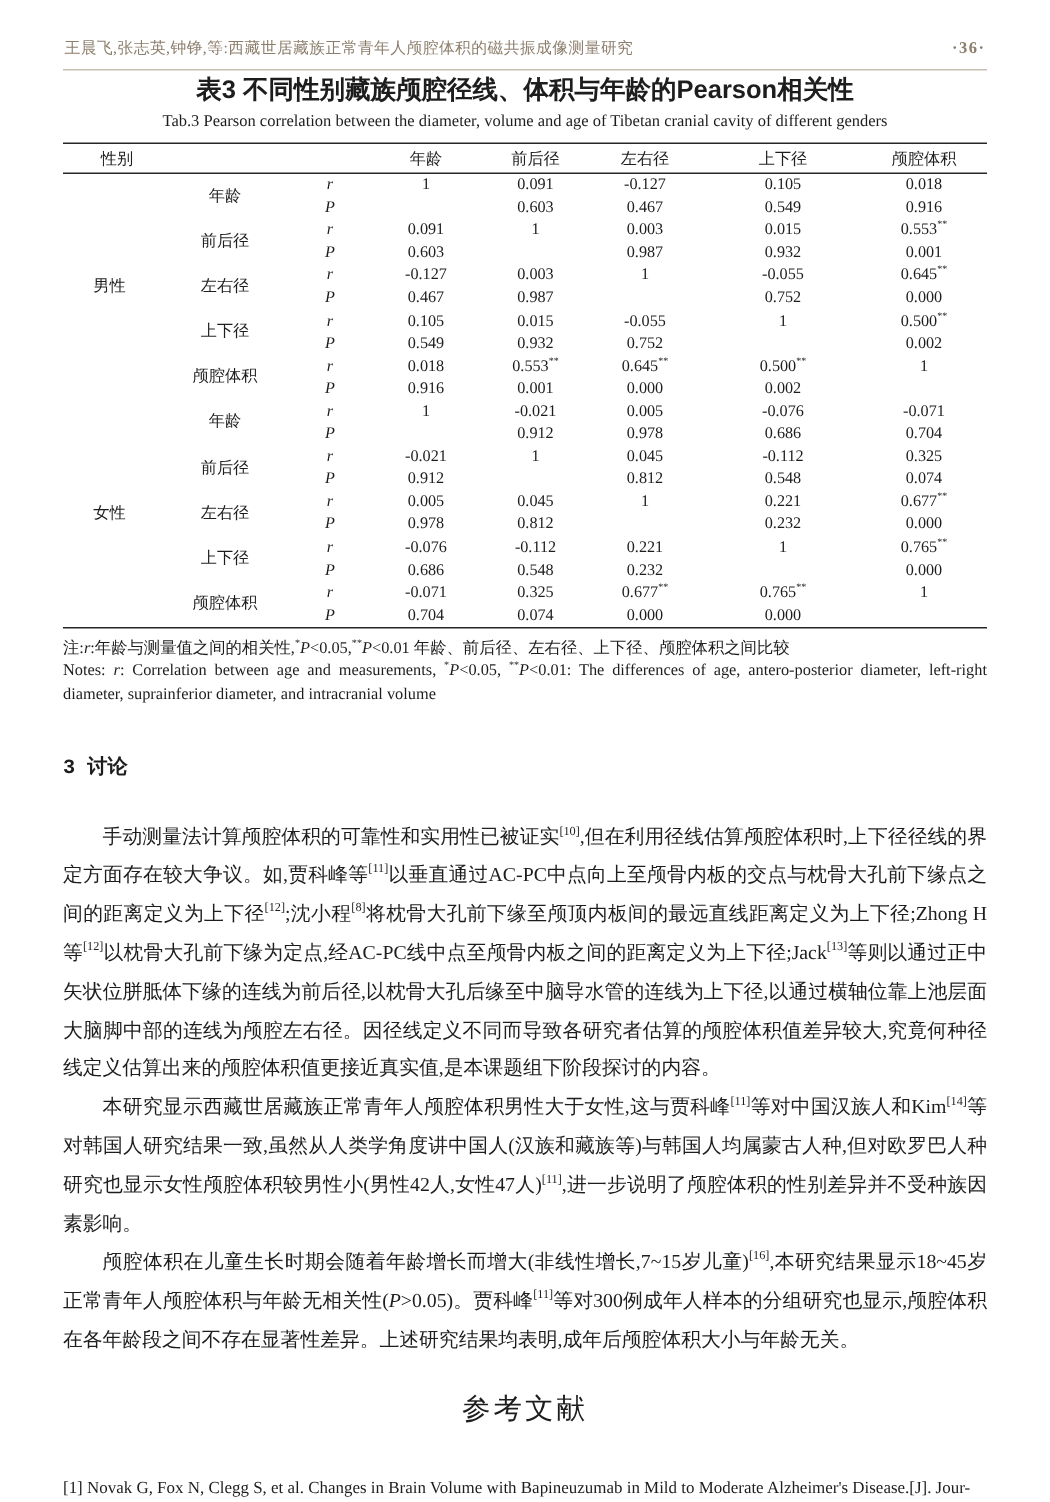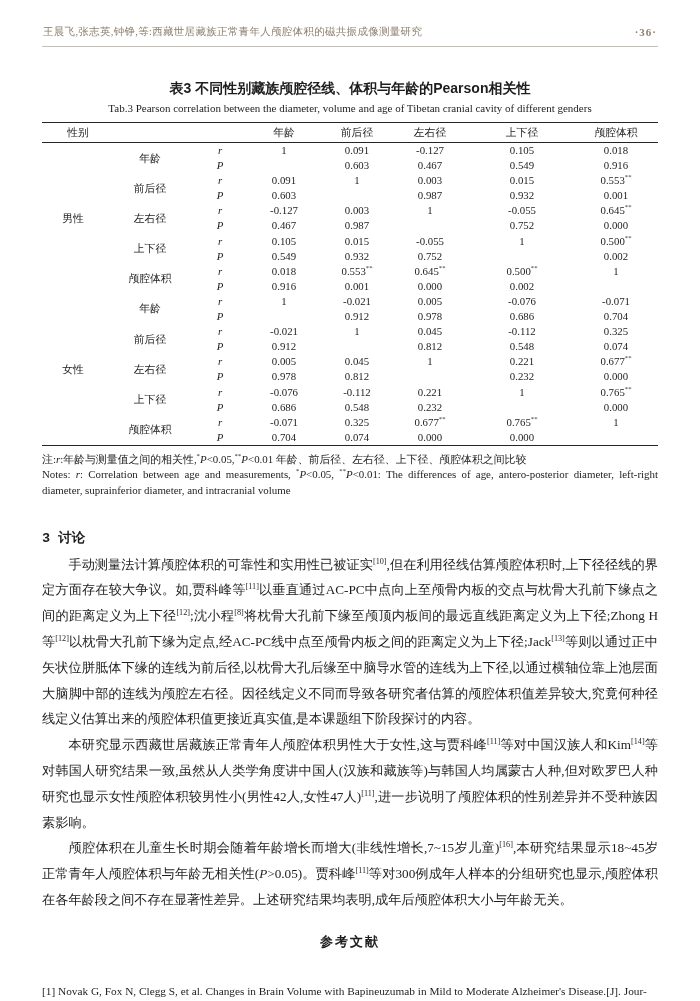--- a/index.html
+++ b/index.html
@@ -1,33 +1,33 @@
 <!DOCTYPE html>
 <html style="--head-color: #8c7e6c; --rule-color: #c7bfb2;"><head>
 <meta charset="utf-8">
 <style>
   html,body{margin:0;padding:0}
   body{width:700px;height:1001px;background:#fdfdfb;font-family:"Liberation Serif","DejaVu Serif",serif;color:#1d1d1d}
   .page{width:700px;height:1001px;overflow:hidden;background:#fff;padding:25px 42px 0 42px;box-sizing:border-box;position:relative}
   .running-head{display:flex;justify-content:space-between;align-items:center;font-size:10.5px;color:var(--head-color,#8c7e6c);padding:0 1px 7px 1px;border-bottom:1px solid var(--rule-color,#c7bfb2);letter-spacing:.3px}
   .running-head .page-num{font-size:11px;font-weight:bold;letter-spacing:1px;white-space:nowrap}
-  .tbl-title-cn{margin-top:33px;text-align:center;font-size:14px;font-weight:bold;font-family:"Liberation Sans","DejaVu Sans",sans-serif}
+  .tbl-title-cn{margin-top:1px;text-align:center;font-size:17px;font-weight:bold;font-family:"Liberation Sans","DejaVu Sans",sans-serif}
   .tbl-title-en{margin-top:4px;text-align:center;font-size:11px}
   table.corr{width:100%;border-collapse:collapse;table-layout:fixed;margin-top:8px;font-size:10.8px;border-bottom:1.5px solid #262626}
   table.corr thead th{font-weight:normal;border-top:1.5px solid #262626;border-bottom:1px solid #262626;height:19px;text-align:center;vertical-align:middle;padding:0}
   table.corr thead th.h-gender{text-align:center;padding-left:10px}
   table.corr td{height:15.1px;line-height:15.1px;text-align:center;vertical-align:middle;padding:0;overflow:hidden}
   i{font-style:italic}
   sup{font-size:.62em;line-height:0;vertical-align:super}
   .notes{margin-top:6px;font-size:10.9px;line-height:15.6px;text-align:justify}
   .notes p{margin:0}
   .sec-heading{margin:30px 0 0 0;font-size:13.5px;font-weight:bold;font-family:Liberation Mono, monospace}
-  .paras{margin-top:5px}
+  .paras{margin-top:25px}
   .body-para{margin:0;font-size:13.2px;line-height:25.8px;text-align:justify;text-indent:2em}
-  .ref-heading{margin:20px 0 0 0;text-align:center;font-size:13px;font-weight:bold;font-family:"Liberation Sans","DejaVu Sans",sans-serif;letter-spacing:2px}
+  .ref-heading{margin:20px 0 0 0;text-align:center;font-size:19px;font-weight:normal;font-family:"Liberation Sans","DejaVu Sans",sans-serif;letter-spacing:2px}
   .ref-item{margin:32px 0 0 0;font-size:11.3px;line-height:16px;text-align:justify}
 </style>
 </head>
 <body>
 
 <div class="page">
 
   <div class="running-head">
     <span>王晨飞,张志英,钟铮,等:西藏世居藏族正常青年人颅腔体积的磁共振成像测量研究</span>
     <span class="page-num">·36·</span>

